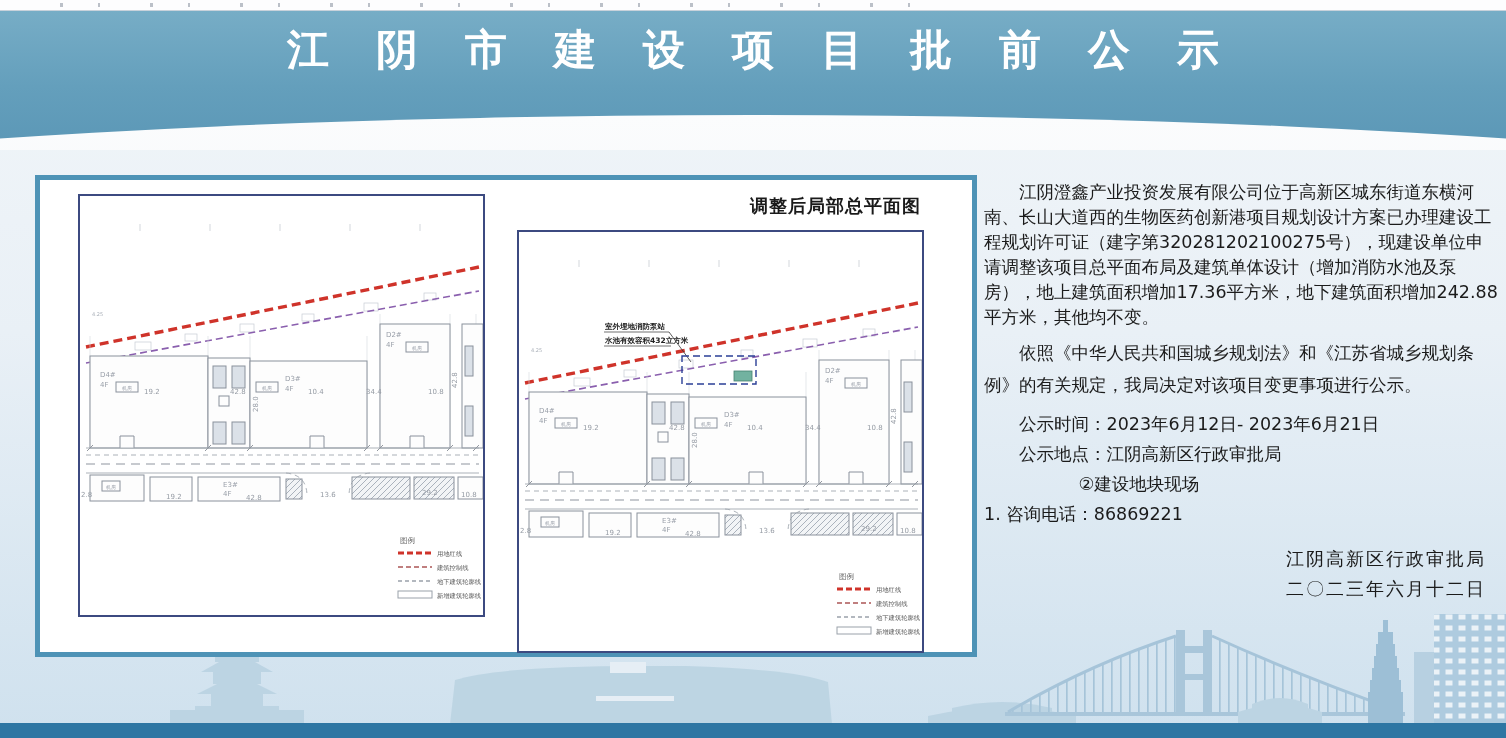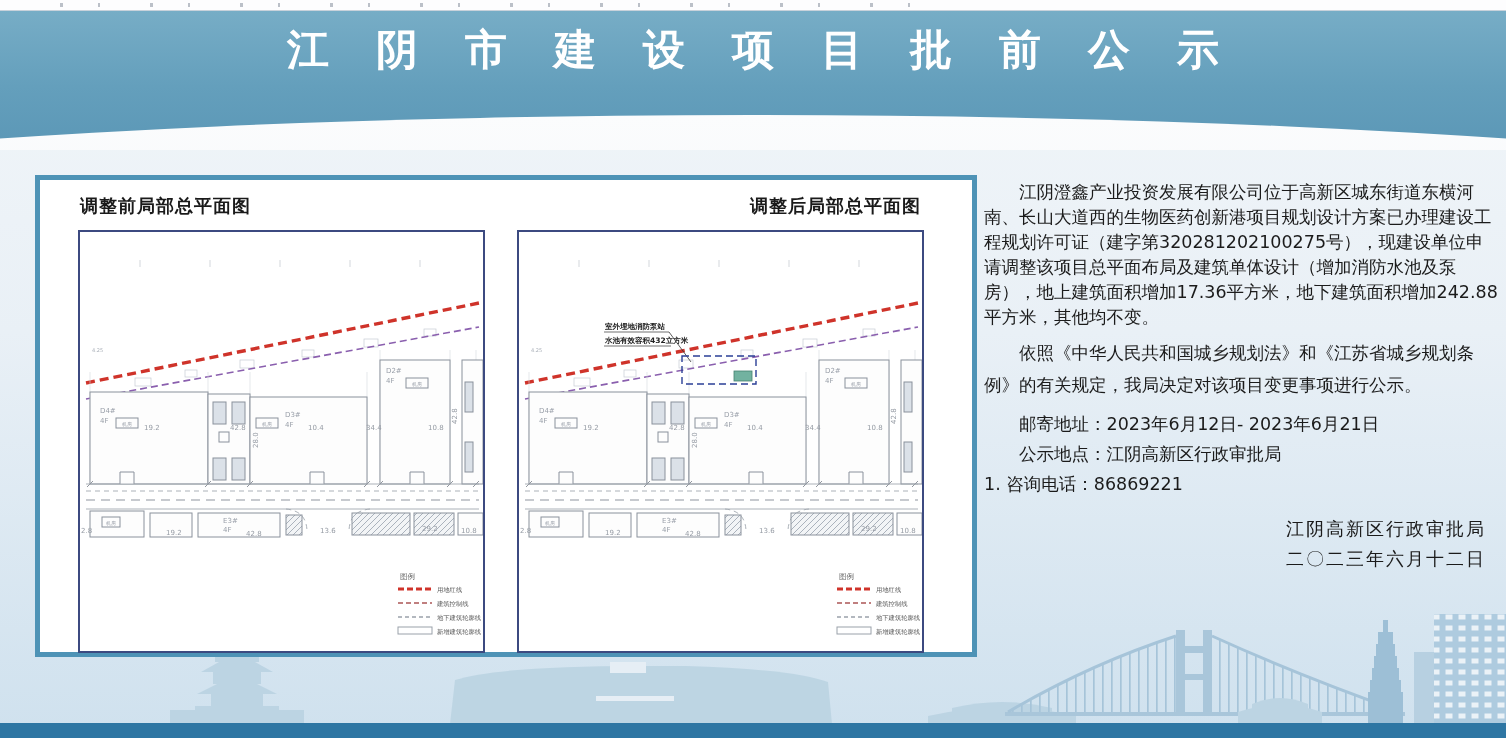--- a/index.html
+++ b/index.html
@@ -141,21 +141,20 @@
     <rect x="1414" y="40" width="20" height="72" fill="#b7d0e1"></rect>
     <rect x="1434" y="2" width="72" height="110" fill="url(#win)"></rect>
   </g>
 </svg>
 
 <div class="bottom-strip"></div>
 
 <div class="panel">
 
   <div class="fig before">
-    <div class="fig-title">调整前局部总平面图</div>
     <div class="fig-box" id="plan-before">
       <svg class="plan" viewBox="0 0 403 419">
         <defs>
           <pattern id="hatch" width="6" height="6" patternUnits="userSpaceOnUse">
             <rect width="6" height="6" fill="#f2f4f6"></rect>
               <path d="M0 6 L6 0" stroke="#aab2bc" stroke-width="1"></path>
           </pattern>
         </defs>
 
         <g class="faint">
@@ -421,20 +420,21 @@
         </g>
       </svg>
       </div>
   </div>
 
 </div>
 
 <div class="notice">
   <p class="p-body">江阴澄鑫产业投资发展有限公司位于高新区城东街道东横河南、长山大道西的生物医药创新港项目规划设计方案已办理建设工程规划许可证（建字第320281202100275号），现建设单位申请调整该项目总平面布局及建筑单体设计（增加消防水池及泵房），地上建筑面积增加17.36平方米，地下建筑面积增加242.88平方米，其他均不变。</p>
   <p class="p-body2">依照《中华人民共和国城乡规划法》和《江苏省城乡规划条例》的有关规定，我局决定对该项目变更事项进行公示。</p>
-  <p class="line-time">邮寄地址：2023年6月12日- 2023年6月21日</p>
+  <p class="line-time">公示时间：2023年6月12日- 2023年6月21日</p>
   <p class="line-place">公示地点：江阴高新区行政审批局</p>
+  <p class="line-place2">②建设地块现场</p>
   <p class="p-item">1. 咨询电话：86869221</p>
   <div class="signature">
     <div>江阴高新区行政审批局</div>
     <div>二〇二三年六月十二日</div>
   </div>
 </div>
 
 </body></html>

